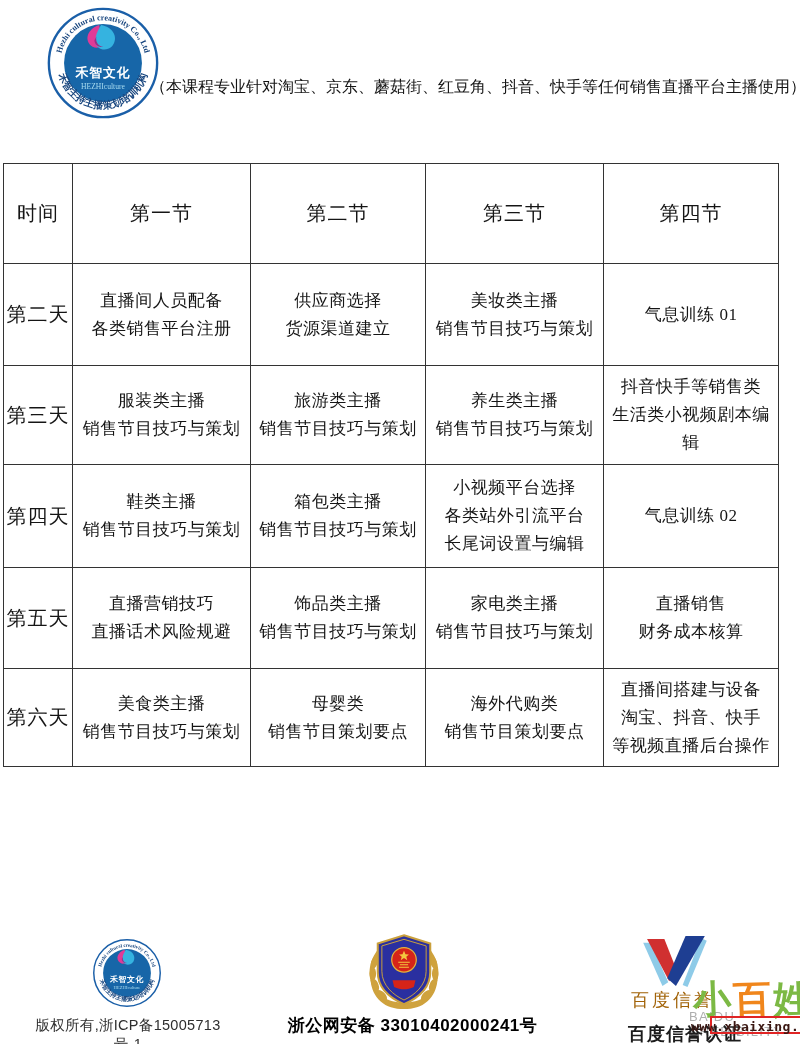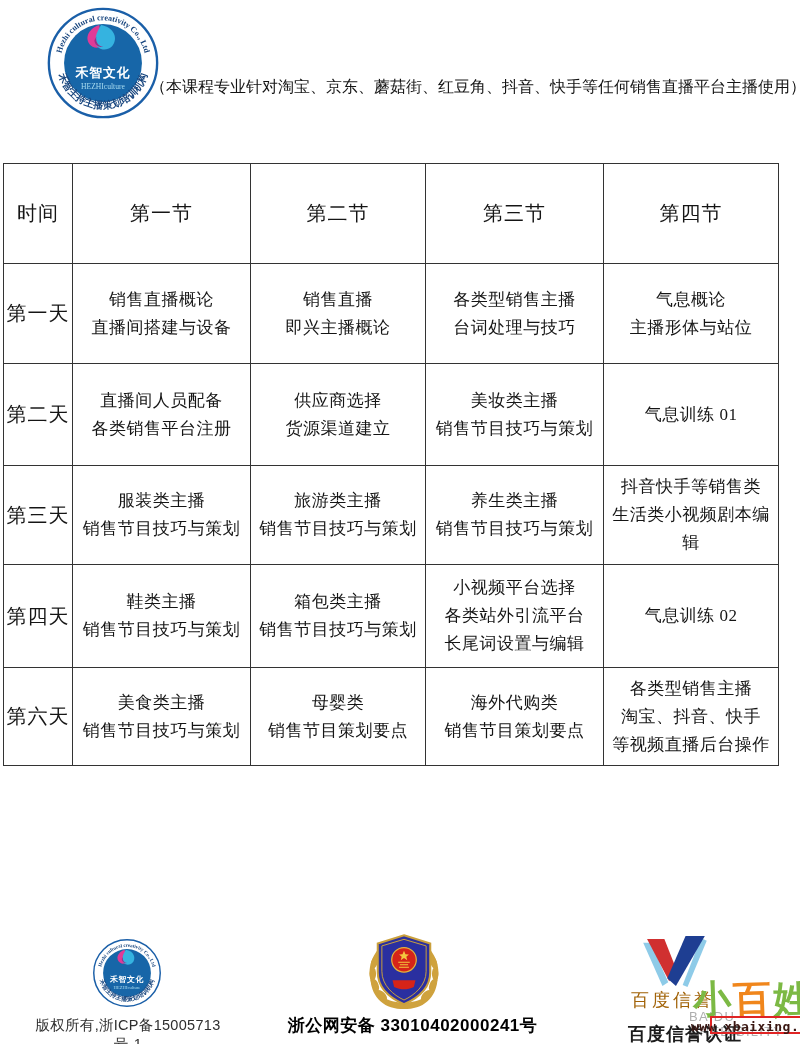--- a/index.html
+++ b/index.html
@@ -103,39 +103,20 @@
     </colgroup>
     <tbody>
         <tr style="height:100px">
       <th>时间</th>
       <th>第一节</th>
       <th>第二节</th>
       <th>第三节</th>
       <th>第四节</th>
     </tr>
 
-    <tr style="height:100px">
-      <td class="day">第一天</td>
-      <td class="cell">
-        <div>销售直播概论</div>
-        <div>直播间搭建与设备</div>
-      </td>
-      <td class="cell">
-        <div>销售直播</div>
-        <div>即兴主播概论</div>
-      </td>
-      <td class="cell">
-        <div>各类型销售主播</div>
-        <div>台词处理与技巧</div>
-      </td>
-      <td class="cell">
-        <div>气息概论</div>
-        <div>主播形体与站位</div>
-      </td>
-    </tr>
 
     <tr style="height:102px">
       <td class="day">第二天</td>
       <td class="cell">
         <div>直播间人员配备</div>
         <div>各类销售平台注册</div>
       </td>
       <td class="cell">
         <div>供应商选择</div>
         <div>货源渠道建立</div>
@@ -182,37 +163,56 @@
       <td class="cell">
         <div>小视频平台选择</div>
         <div>各类站外引流平台</div>
         <div>长尾词设置与编辑</div>
       </td>
       <td class="cell">
         <div>气息训练 02</div>
       </td>
     </tr>
 
+    <tr style="height:101px">
+      <td class="day">第五天</td>
+      <td class="cell">
+        <div>直播营销技巧</div>
+        <div>直播话术风险规避</div>
+      </td>
+      <td class="cell">
+        <div>饰品类主播</div>
+        <div>销售节目技巧与策划</div>
+      </td>
+      <td class="cell">
+        <div>家电类主播</div>
+        <div>销售节目技巧与策划</div>
+      </td>
+      <td class="cell">
+        <div>直播销售</div>
+        <div>财务成本核算</div>
+      </td>
+    </tr>
 
     <tr style="height:98px">
       <td class="day">第六天</td>
       <td class="cell">
         <div>美食类主播</div>
         <div>销售节目技巧与策划</div>
       </td>
       <td class="cell">
         <div>母婴类</div>
         <div>销售节目策划要点</div>
       </td>
       <td class="cell">
         <div>海外代购类</div>
         <div>销售节目策划要点</div>
       </td>
       <td class="cell">
-        <div>各类型销售主播</div>
+        <div>直播间搭建与设备</div>
         <div>淘宝、抖音、快手</div>
         <div>等视频直播后台操作</div>
       </td>
     </tr>
   </tbody>
     </table>
 
   <svg class="ft-logo" viewBox="0 0 120 120" aria-hidden="true">
     <use href="#hz-logo"></use>
   </svg>

